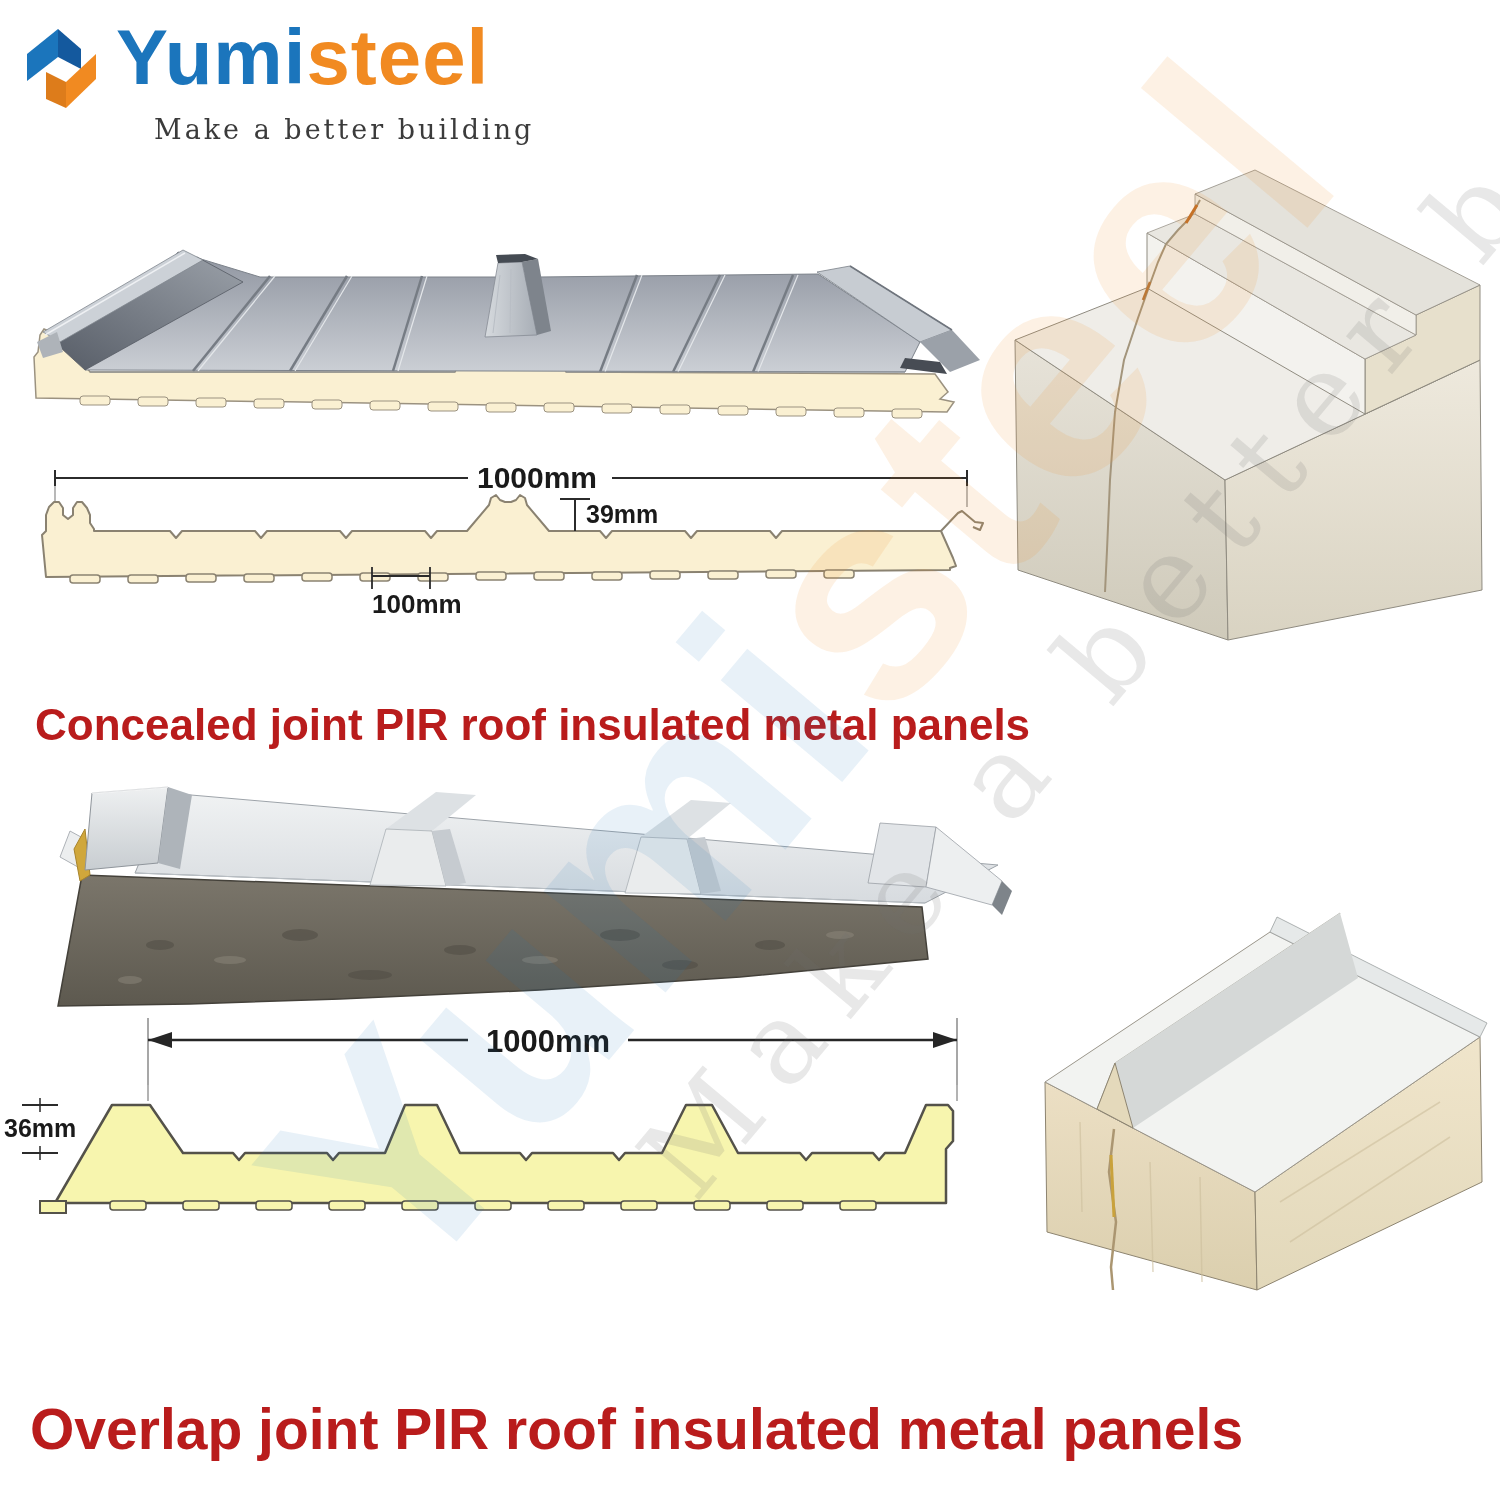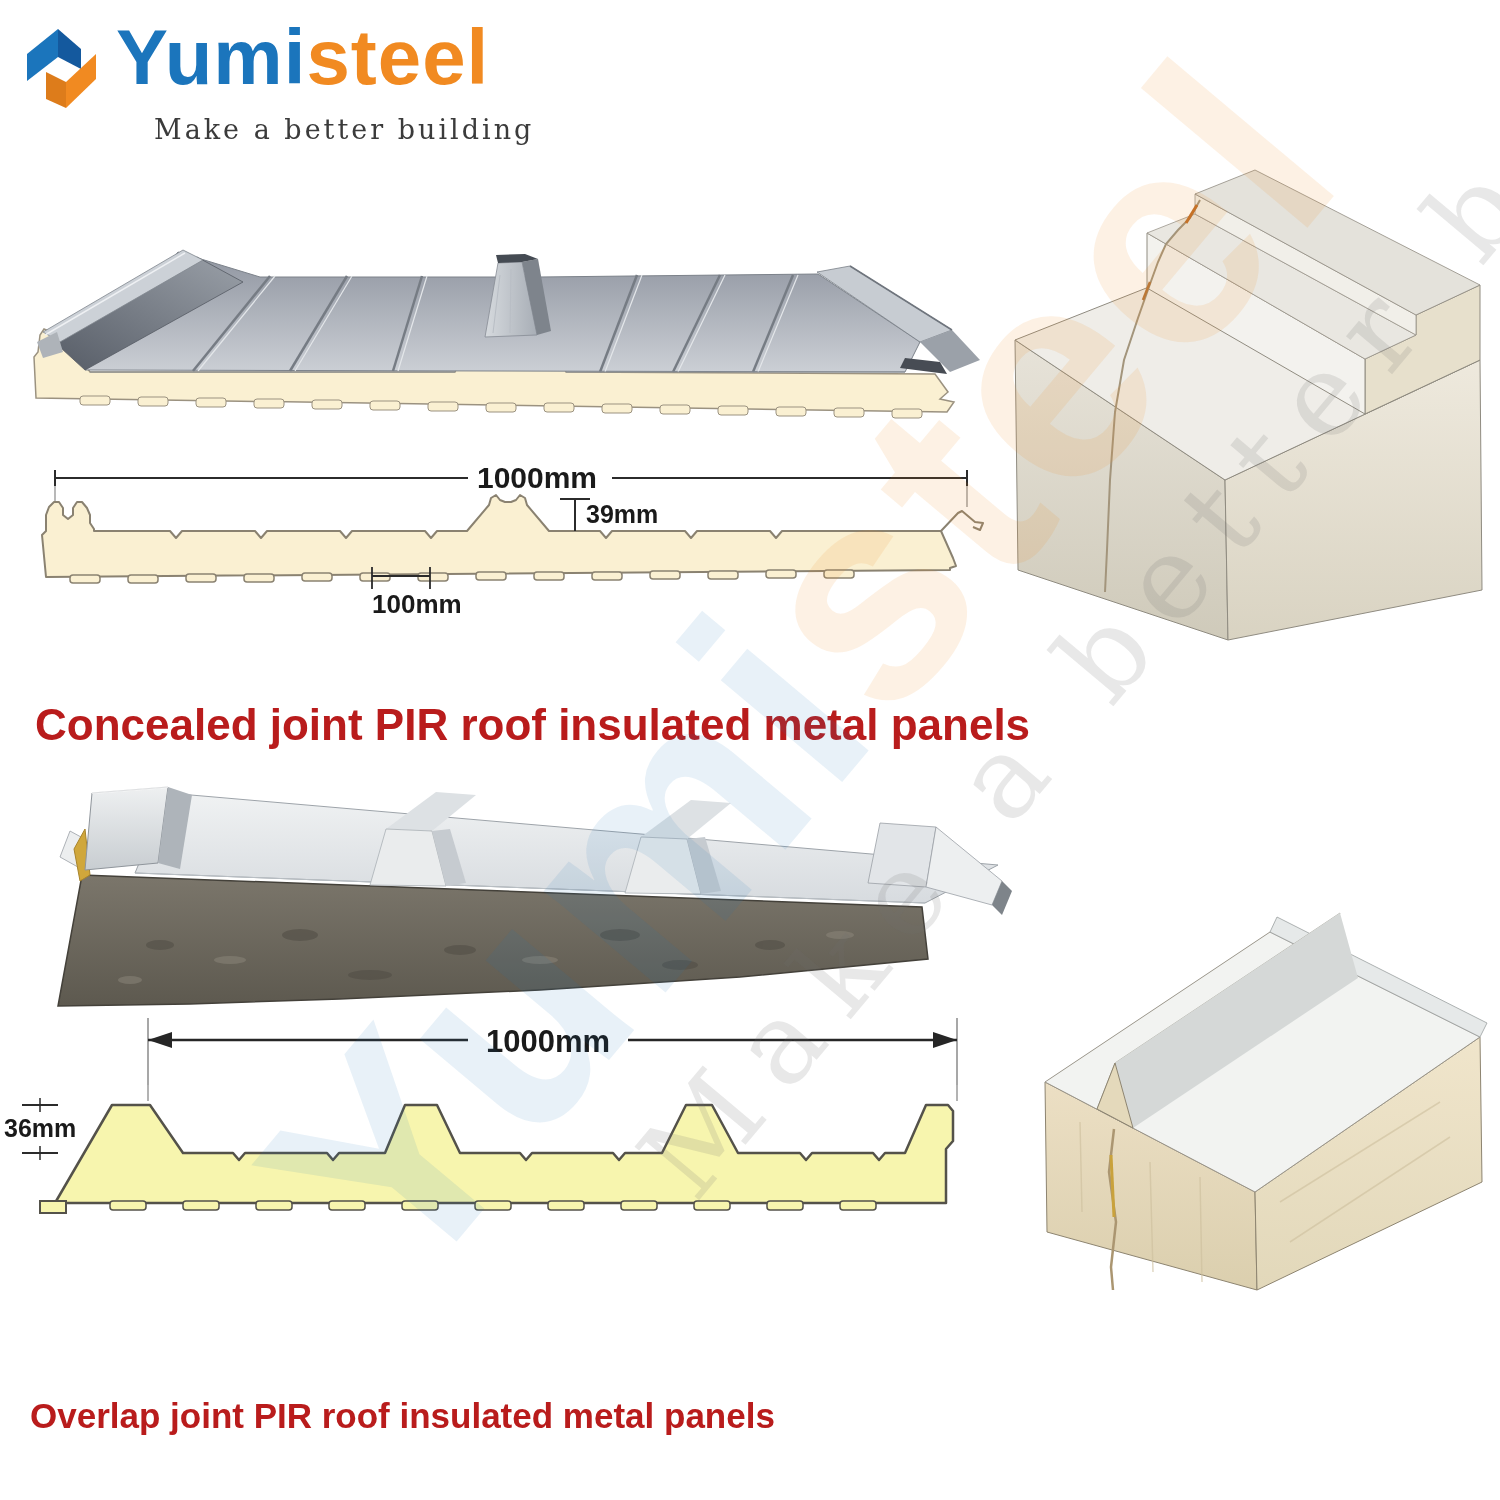--- a/index.html
+++ b/index.html
@@ -8,21 +8,21 @@
   
   .logo{left:12px;top:8px;width:620px;height:160px;}
   .logo-icon{position:absolute;left:2px;top:14px;}
   .brand{position:absolute;left:104px;top:2px;font-size:78px;font-weight:bold;letter-spacing:1px;line-height:95px;white-space:nowrap;}
   .brand .b1{color:#1b75bc;}
   .brand .b2{color:#f18a21;}
   .tagline{position:absolute;left:142px;top:106px;font-family:"DejaVu Serif",serif;font-size:27px;letter-spacing:3px;color:#3b3b3b;white-space:nowrap;}
   
   .heading{position:absolute;font-weight:bold;color:#b91c1c;white-space:nowrap;margin-top:42px;}
   #h1{left:35px;top:658px;font-size:44px;}
-  #h2{left:30px;top:1354px;font-size:35px;text-align:center;}
+  #h2{left:30px;top:1354px;font-size:57px;text-align:center;}
   
   svg text{font-family:"Liberation Sans",sans-serif;font-weight:bold;fill:#1a1a1a;}
   
   .watermark{position:absolute;left:380px;top:1060px;width:1760px;transform:rotate(-50deg);transform-origin:0 50%;pointer-events:none;z-index:5;white-space:nowrap;}
   .wm-brand{font-size:300px;font-weight:bold;letter-spacing:8px;line-height:300px;}
   .wm-brand .w1{color:rgba(27,117,188,0.10);}
   .wm-brand .w2{color:rgba(241,138,33,0.12);}
   .wm-tag{font-family:"DejaVu Serif",serif;font-size:115px;letter-spacing:26px;color:rgba(110,110,110,0.16);margin-left:260px;margin-top:6px;}
   .artwork{z-index:1;}
 </style>

